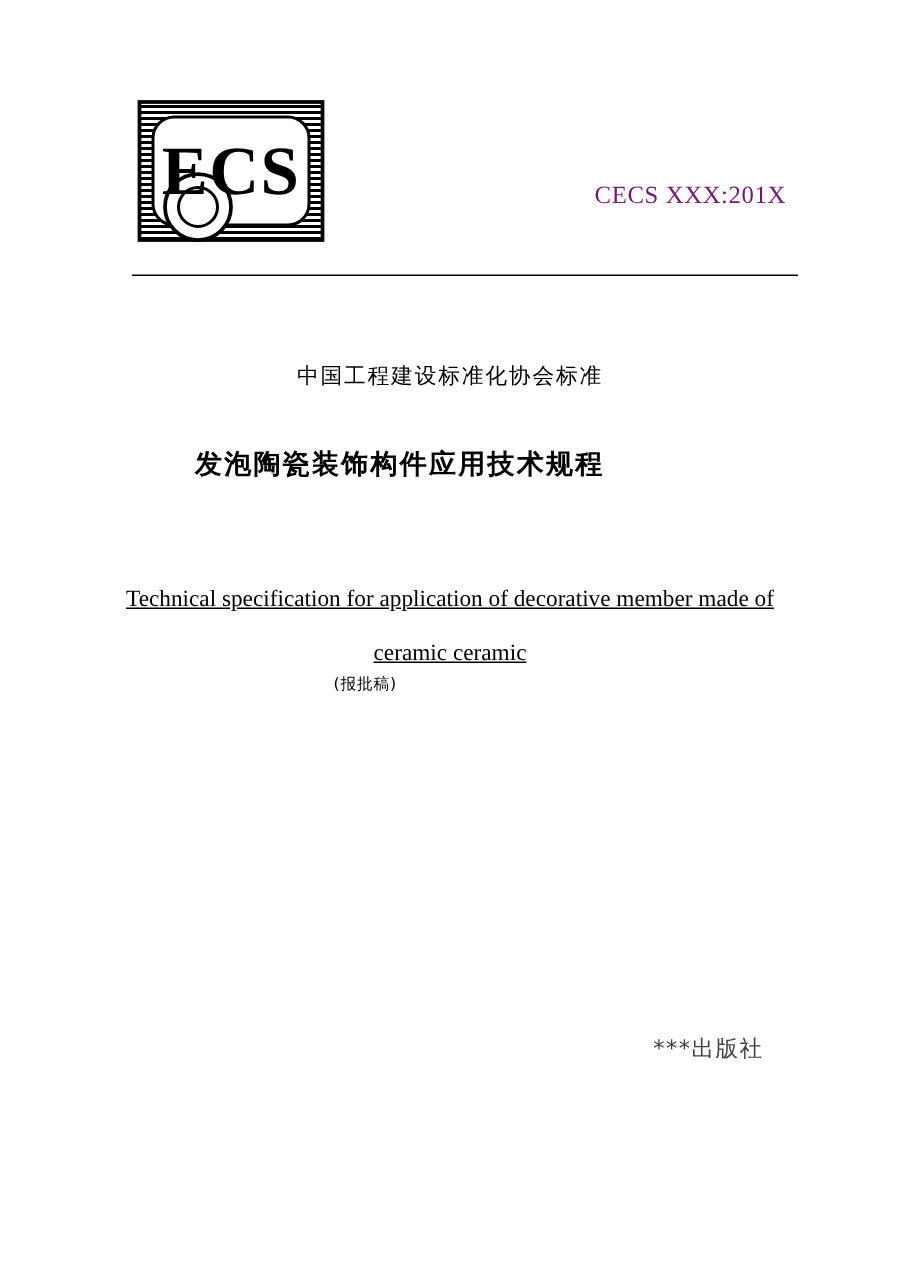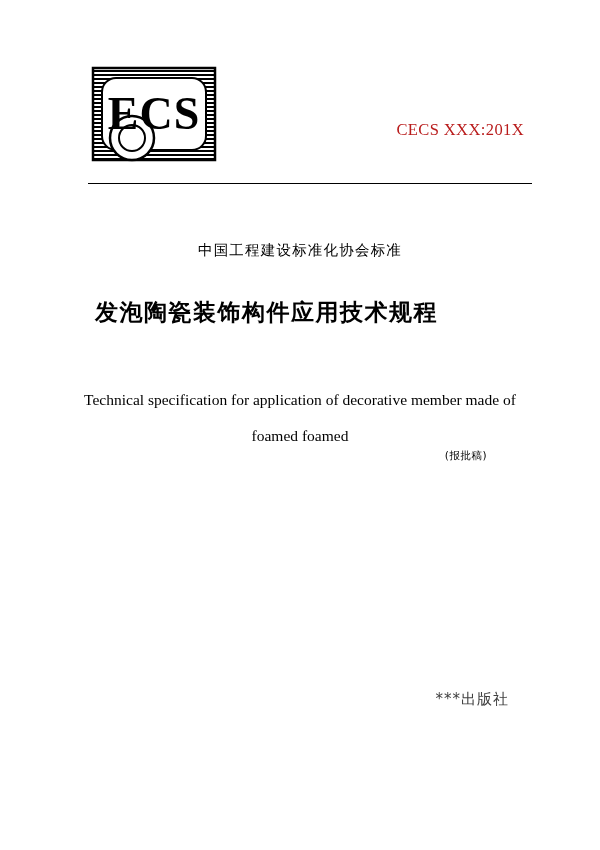--- a/index.html
+++ b/index.html
@@ -40,21 +40,21 @@
     width: 132px;
     height: 102px;
     position: relative;
     flex: none;
   }
 
   .std-code {
     font-family: "Liberation Serif", serif;
     font-size: 16.5px;
     letter-spacing: 0.4px;
-    color: #b91c1c;
+    color: #701a75;
     white-space: nowrap;
     padding-right: 8px;
     align-self: center;
     margin-top: 16px;
   }
 
   .rule {
     position: absolute;
     left: 88px;
     top: 183px;
@@ -77,43 +77,44 @@
   }
 
   .main-title {
     position: absolute;
     left: 0;
     top: 297px;
     width: 533px;
     text-align: center;
     font-family: "DejaVu Sans", sans-serif;
     font-weight: bold;
-    font-size: 23px;
+    font-size: 18px;
     letter-spacing: 1.5px;
     color: #000;
   }
 
   .en-title {
     position: absolute;
     left: 70px;
     top: 382px;
     width: 460px;
     text-align: center;
     font-family: "Liberation Serif", serif;
     font-size: 15.5px;
     line-height: 36px;
     color: #000;
+    text-decoration: underline;
   }
 
   .draft-note {
     position: absolute;
     left: 0;
     top: 449px;
     width: 487px;
-    text-align: right;
+    text-align: center;
     font-family: "DejaVu Sans", sans-serif;
     font-size: 10.5px;
     letter-spacing: 0.5px;
     color: #000;
   }
 
   .publisher {
     position: absolute;
     left: 0;
     top: 690px;
@@ -162,20 +163,20 @@
   </div>
 
   <div class="rule"></div>
 
   <div class="assoc-line">中国工程建设标准化协会标准</div>
 
   <div class="main-title">发泡陶瓷装饰构件应用技术规程</div>
 
   <div class="en-title">
     <div>Technical specification for application of decorative member made of</div>
-    <div>foamed foamed</div>
+    <div>ceramic ceramic</div>
   </div>
 
   <div class="draft-note">(报批稿)</div>
 
   <div class="publisher">***出版社</div>
 
 </div>
 
 </body></html>

